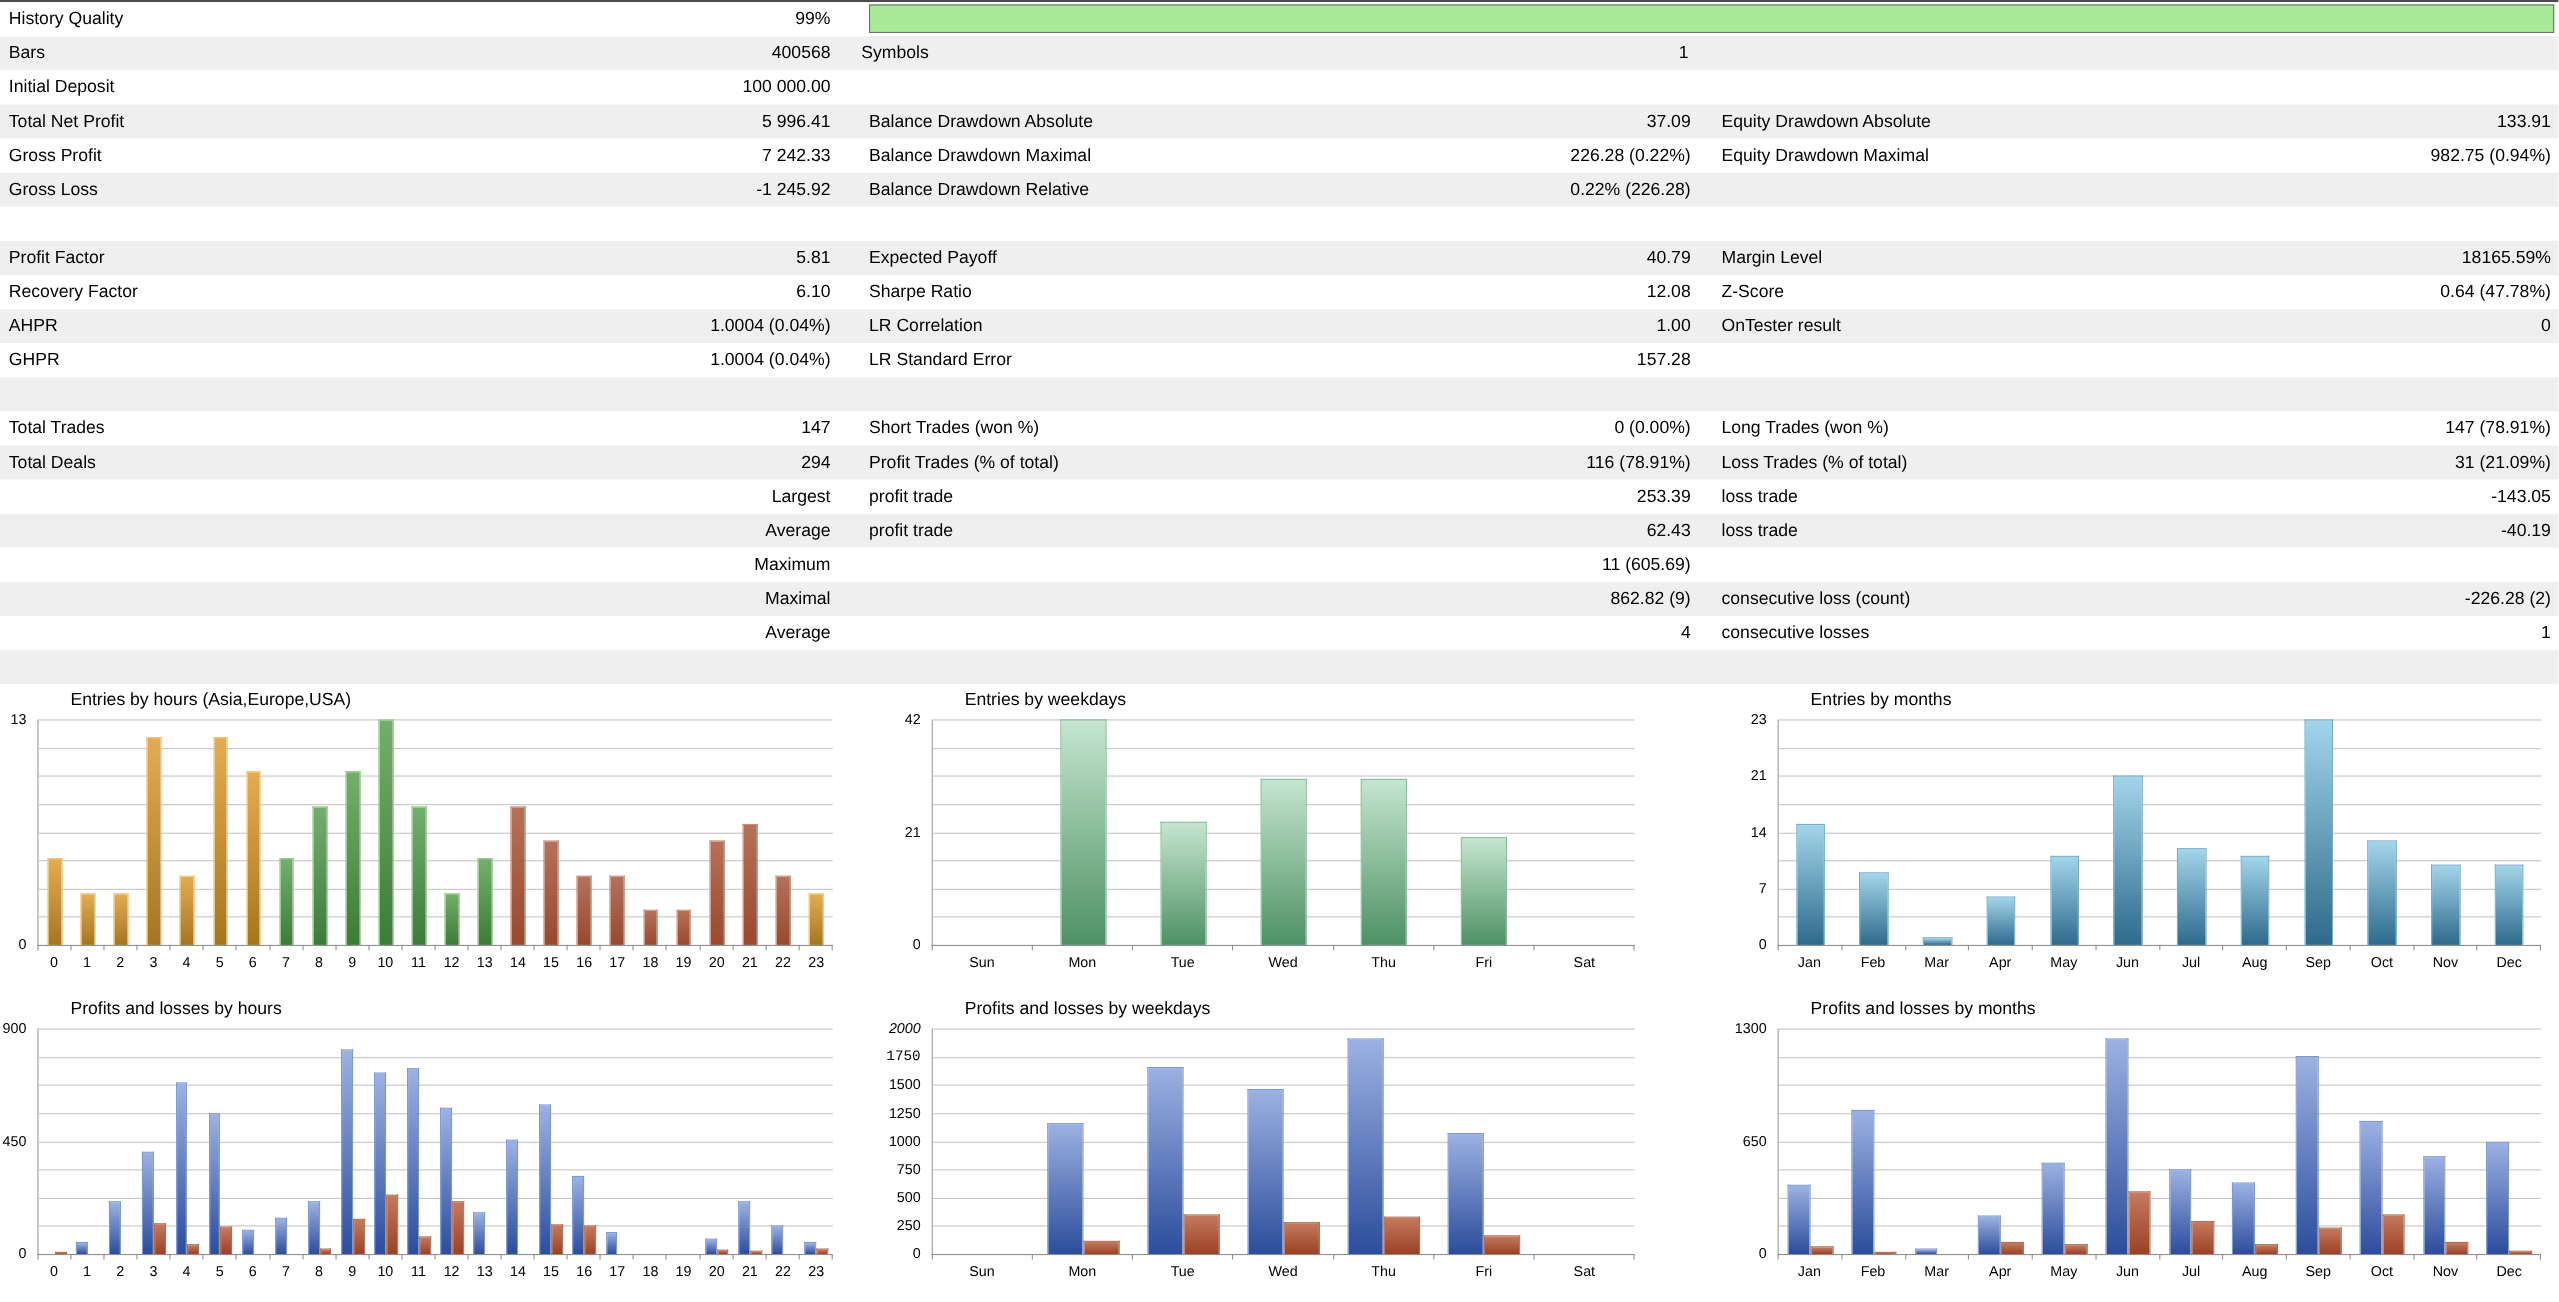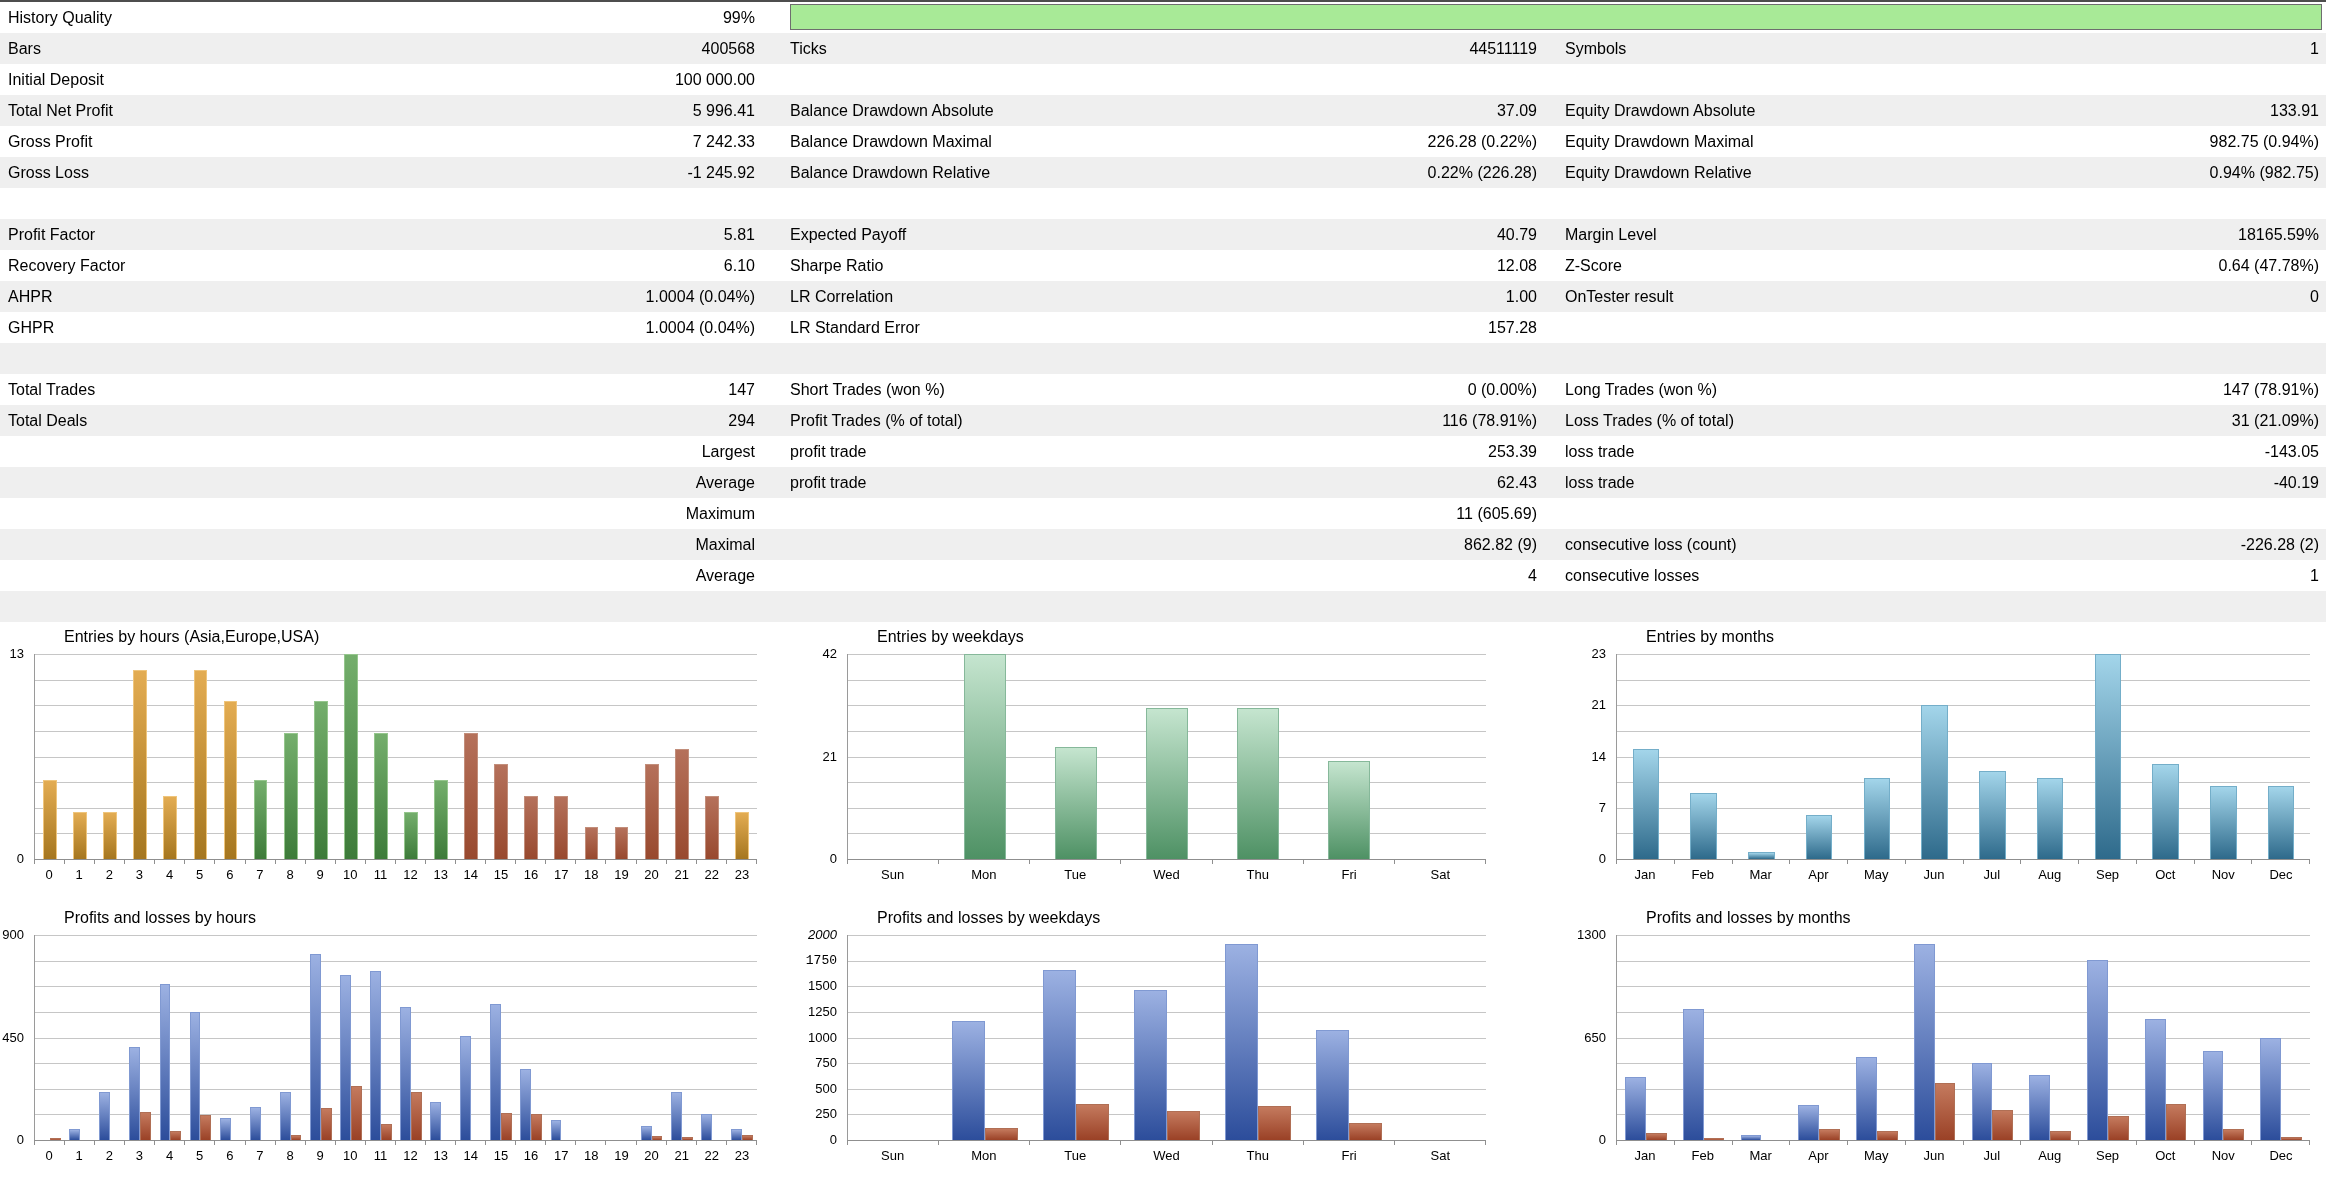--- a/index.html
+++ b/index.html
@@ -86,24 +86,20 @@
         </div>
         <div class="progress-span">
           <div class="progress-fill" style="background: rgb(168, 234, 151); border-color: rgb(110, 110, 110); width: 100%;"></div>
         </div>
       </div>
       <div class="trow shade">
         <div class="tcell a">
           <span class="tlabel">Bars</span>
           <span class="tvalue">400568</span>
         </div>
-        <div class="tcell b">
-          <span class="tlabel">Ticks</span>
-          <span class="tvalue">44511119</span>
-        </div>
         <div class="tcell c">
           <span class="tlabel">Symbols</span>
           <span class="tvalue">1</span>
         </div>
       </div>
       <div class="trow">
         <div class="tcell a">
           <span class="tlabel">Initial Deposit</span>
           <span class="tvalue">100 000.00</span>
         </div>
@@ -145,24 +141,20 @@
         </div>
       </div>
       <div class="trow shade">
         <div class="tcell a">
           <span class="tlabel">Gross Loss</span>
           <span class="tvalue">-1 245.92</span>
         </div>
         <div class="tcell b">
           <span class="tlabel">Balance Drawdown Relative</span>
           <span class="tvalue">0.22% (226.28)</span>
-        </div>
-        <div class="tcell c">
-          <span class="tlabel">Equity Drawdown Relative</span>
-          <span class="tvalue">0.94% (982.75)</span>
         </div>
       </div>
       <div class="trow">
         <div class="tcell a">
           <span class="tlabel"></span>
           <span class="tvalue"></span>
         </div>
         <div class="tcell b">
           <span class="tlabel"></span>
           <span class="tvalue"></span>

